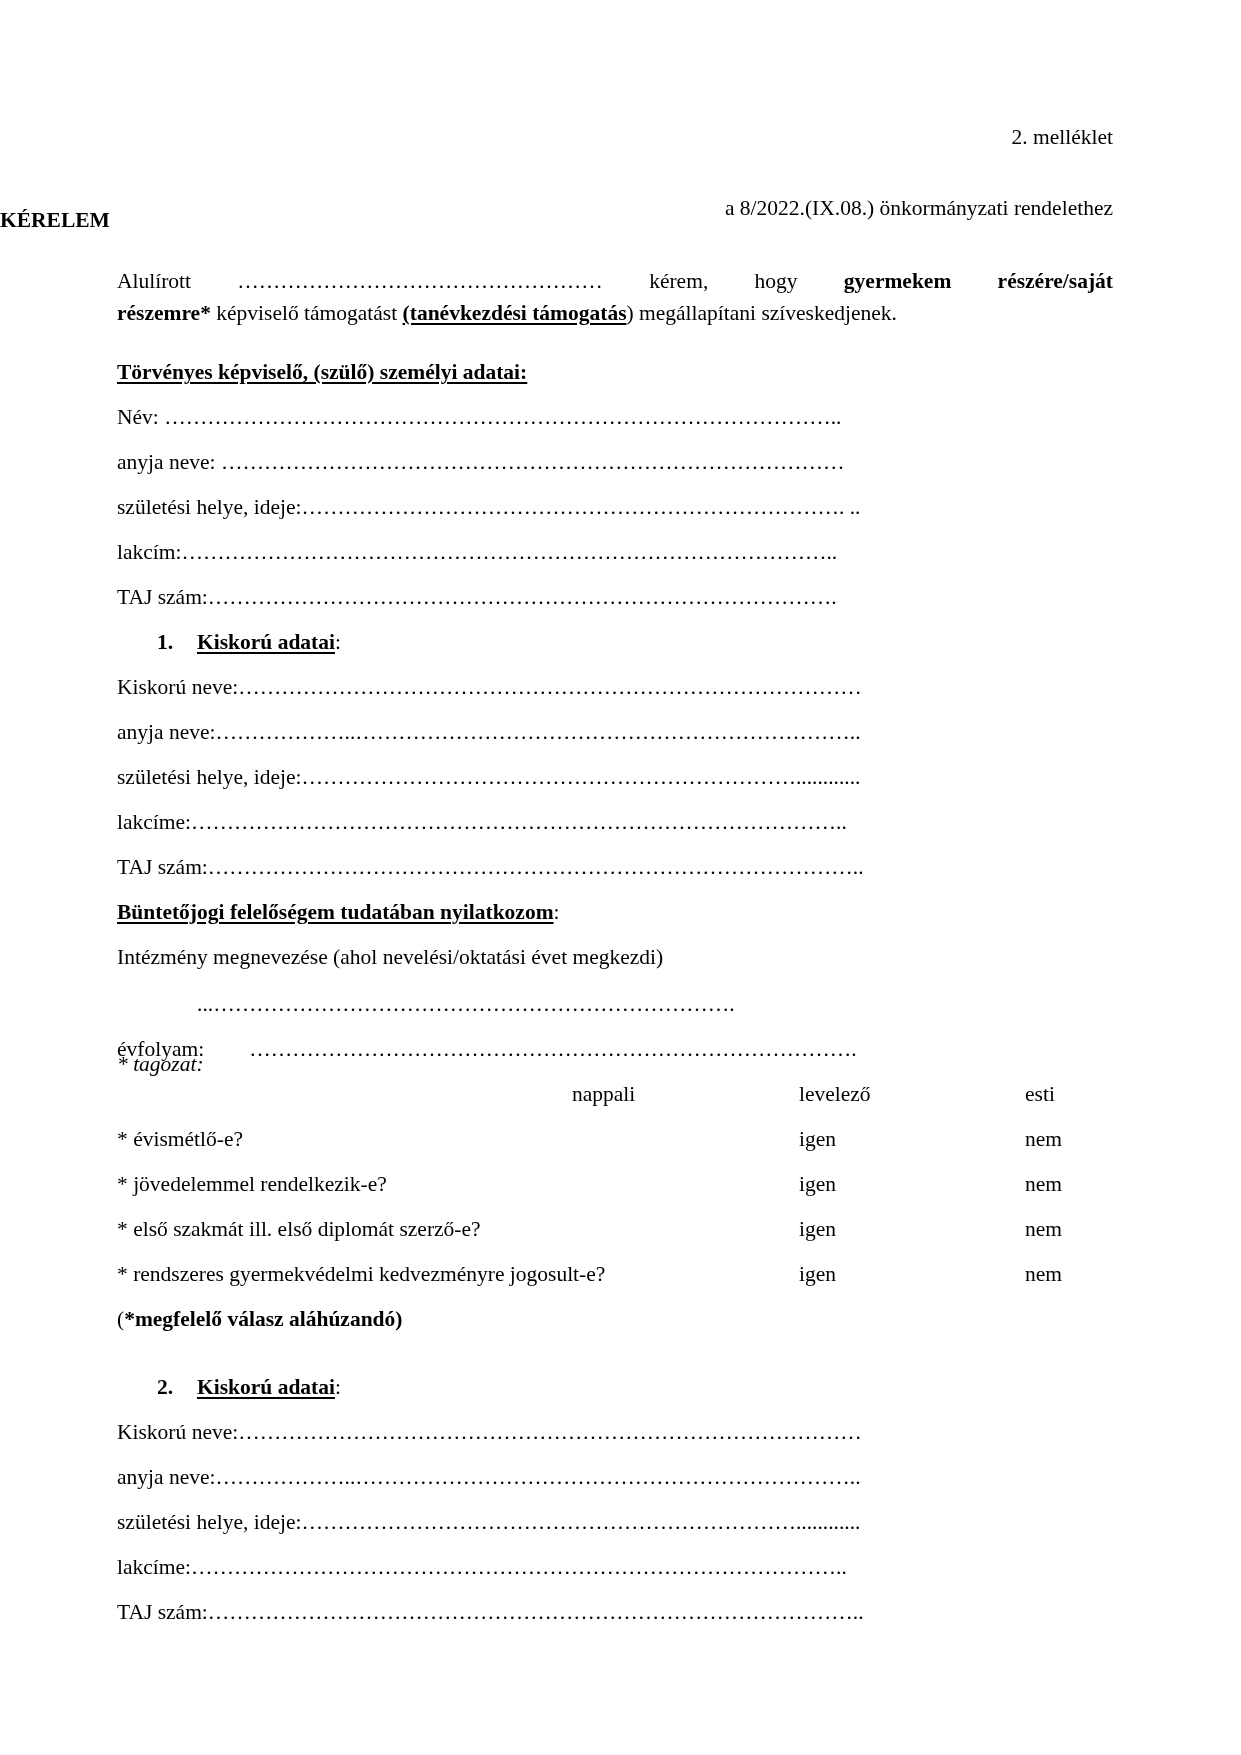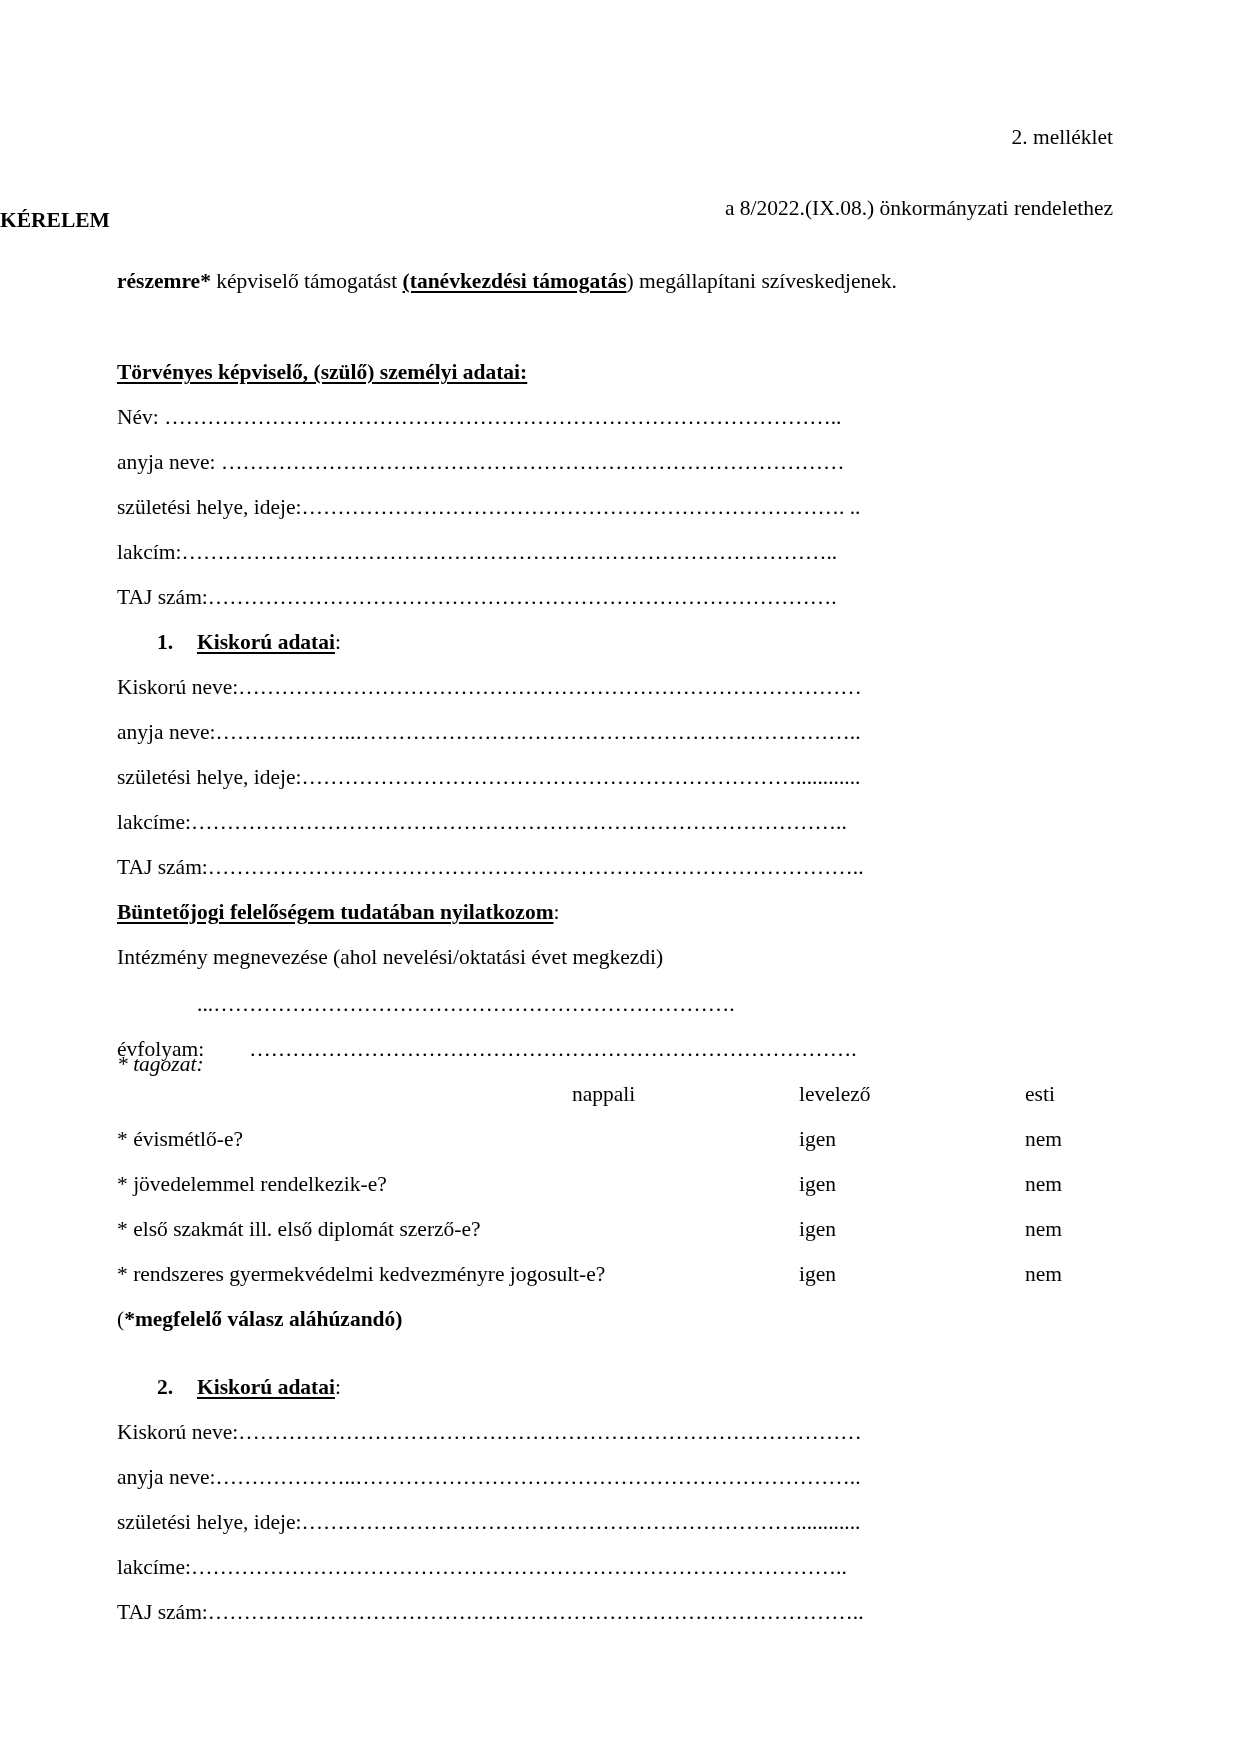--- a/index.html
+++ b/index.html
@@ -23,20 +23,21 @@
 </style>
 </head>
 <body>
 
 <div class="abs right" style="top:125px;margin-left:40px;">2. melléklet</div>
 <div class="abs right" style="top:149px;margin-top:47px;">a 8/2022.(IX.08.)  önkormányzati rendelethez</div>
 
 <div class="abs b" style="top:208px; left:0; width:1241px; text-align:left;">KÉRELEM</div>
 
 <div class="intro">
+  <span class="l1"><span>Alulírott </span><span>……………………………………………</span><span> kérem, hogy </span><span class="b">gyermekem részére/saját</span></span>
   <span class="b">részemre*</span><span>  képviselő támogatást </span><span class="b u">(tanévkezdési támogatás</span><span>) megállapítani szíveskedjenek.</span>
 </div>
 
 <div class="row b u" style="top:360px;">Törvényes képviselő, (szülő) személyi adatai:</div>
 <div>
   <div class="row" style="top:405px;"><span>Név:</span><span>    …………………………………………………………………………………..</span></div>
   <div class="row" style="top:450px;"><span>anyja neve:</span><span>    ……………………………………………………………………………</span></div>
   <div class="row" style="top:495px;"><span>születési helye, ideje:</span><span>…………………………………………………………………. ..</span></div>
   <div class="row" style="top:540px;"><span>lakcím:</span><span>………………………………………………………………………………..</span></div>
   <div class="row" style="top:585px;"><span>TAJ szám:</span><span>…………………………………………………………………………….</span></div>

